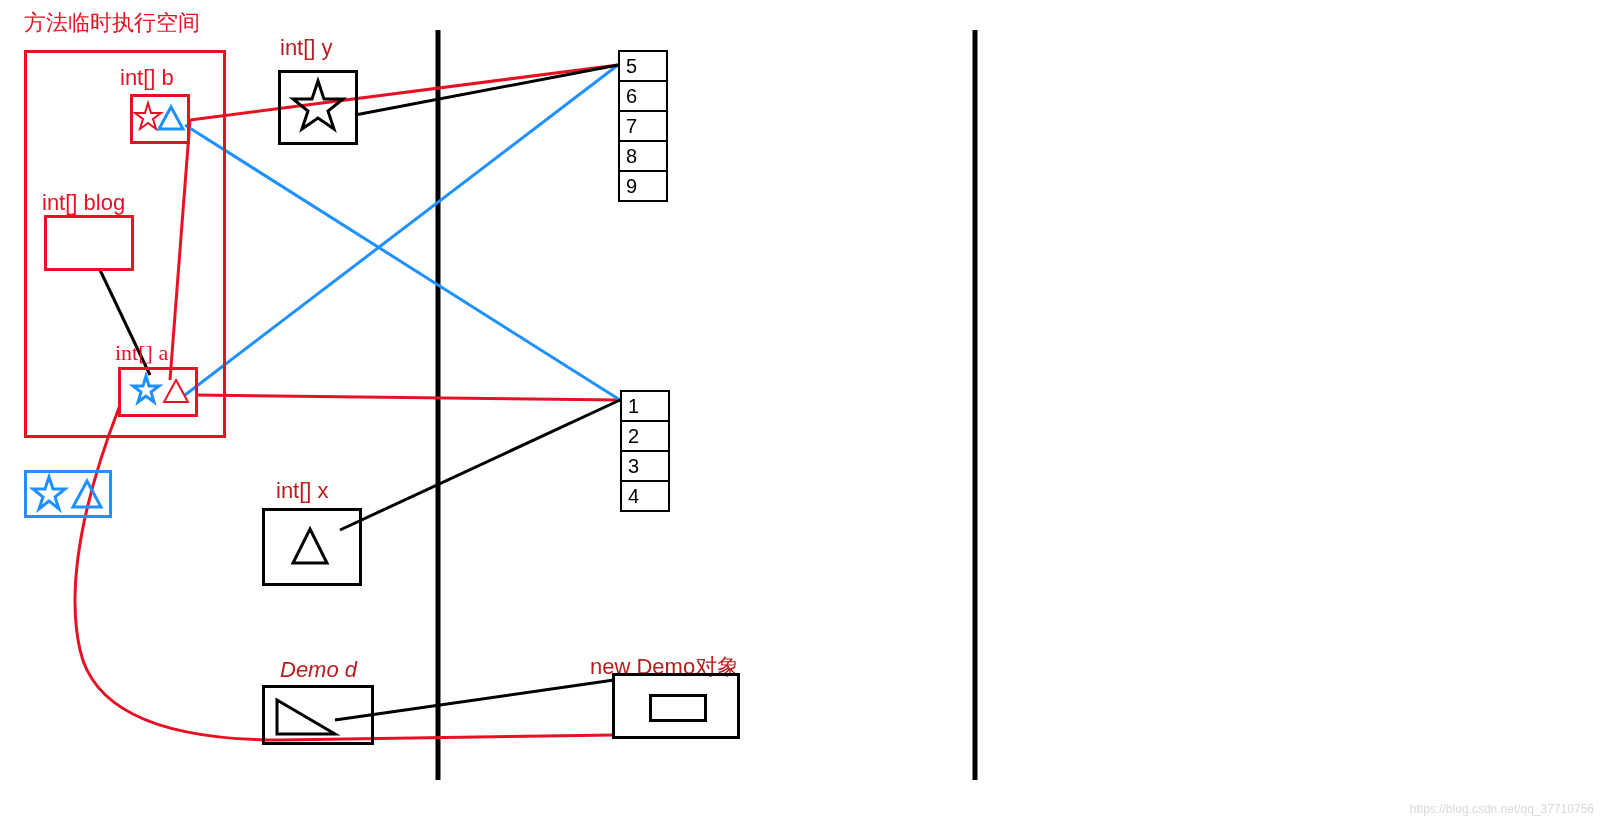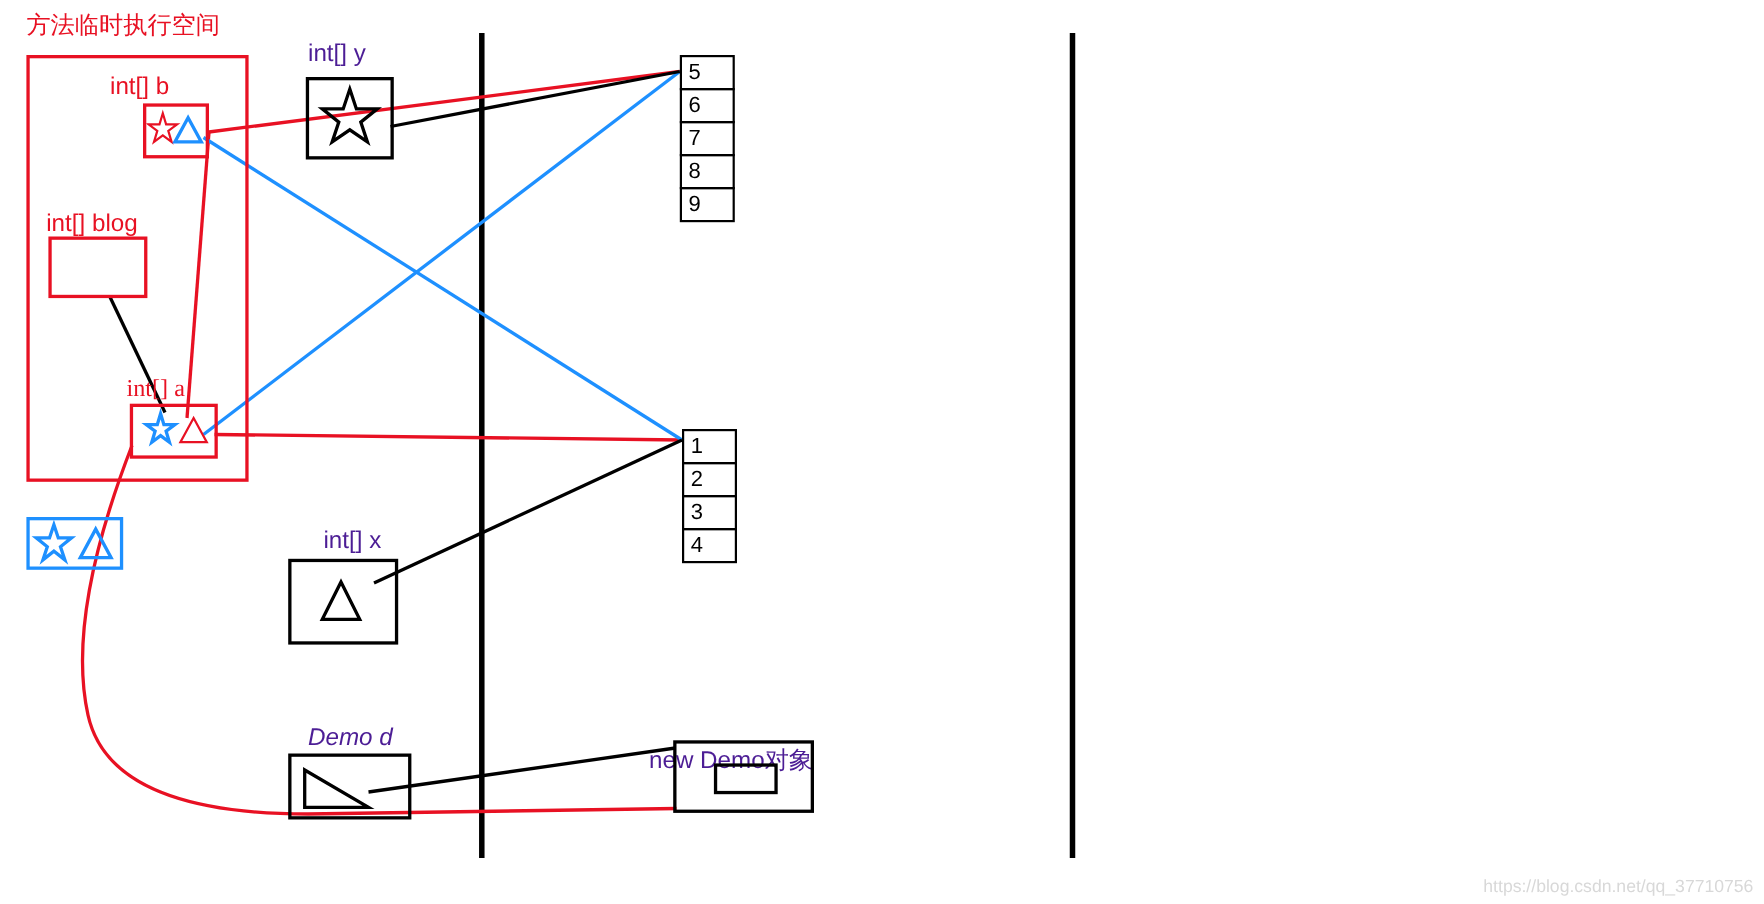--- a/index.html
+++ b/index.html
@@ -5,42 +5,42 @@
     * { margin: 0; padding: 0; box-sizing: border-box; }
     body {
       width: 1604px;
       height: 822px;
       background: #ffffff;
       position: relative;
       font-family: Arial, "Microsoft YaHei", sans-serif;
       overflow: hidden;
     }
     .abs { position: absolute; }
-    .label { font-size: 22px; color: #4c1d95; }
+    .label { font-size: 22px; color: #b91c1c; }
     .label-red { font-size: 22px; color: #e81123; }
     .box-black { border: 3px solid #000; background: transparent; }
     .box-red { border: 3px solid #e81123; background: transparent; }
     .box-blue { border: 3px solid #1e90ff; background: transparent; }
     .cell {
       border: 2px solid #000;
       font-size: 20px;
       padding: 2px 6px;
       width: 50px;
       height: 32px;
       display: flex;
       align-items: center;
       justify-content: flex-start;
       margin-top: -2px;
     }
     .watermark {
       position: absolute;
       bottom: 6px;
       right: 10px;
       color: #d8d8d8;
-      font-size: 16px;
+      font-size: 12px;
       margin-top: 47px;
     }
     svg.lines { position: absolute; top: 0; left: 0; pointer-events: none; }
   </style>
 </head>
 <body>
 
 <svg class="lines" width="1604" height="822">
 
   <line x1="438" y1="30" x2="438" y2="780" stroke="#000" stroke-width="5"></line>
@@ -62,21 +62,21 @@
   <line x1="100" y1="270" x2="150" y2="375" stroke="#000" stroke-width="3"></line>
 
   <line x1="340" y1="530" x2="620" y2="400" stroke="#000" stroke-width="3"></line>
 
   <line x1="335" y1="720" x2="614" y2="680" stroke="#000" stroke-width="3"></line>
 </svg>
 
 <div class="abs box-red" style="left:24px; top:50px; width:202px; height:388px;"></div>
 <div class="abs label-red" style="left:24px; top:8px;">方法临时执行空间</div>
 
-<div class="abs label-red" style="left:100px; top:65px;">int[] b</div>
+<div class="abs label-red" style="left:120px; top:65px;">int[] b</div>
 <div class="abs box-red" style="left:130px; top:94px; width:60px; height:50px;">
   <svg width="56" height="46" viewBox="0 0 56 46">
     <polygon points="15,6 18,16 28,16 20,22 23,32 15,26 7,32 10,22 2,16 12,16" fill="none" stroke="#e81123" stroke-width="2"></polygon>
     <polygon points="38,10 50,32 26,32" fill="none" stroke="#1e90ff" stroke-width="3"></polygon>
   </svg>
 </div>
 
 <div class="abs label-red" style="left:42px; top:190px;">int[] blog</div>
 <div class="abs box-red" style="left:44px; top:215px; width:90px; height:56px;"></div>
 
@@ -95,35 +95,35 @@
   </svg>
 </div>
 
 <div class="abs label" style="left:280px; top:35px;">int[] y</div>
 <div class="abs box-black" style="left:278px; top:70px; width:80px; height:75px;">
   <svg width="74" height="69" viewBox="0 0 74 69">
     <polygon points="37,8 43,26 62,26 47,38 53,56 37,45 21,56 27,38 12,26 31,26" fill="none" stroke="#000" stroke-width="3"></polygon>
   </svg>
 </div>
 
-<div class="abs label" style="left:294px; top:478px;">int[] x</div>
+<div class="abs label" style="left:276px; top:478px;">int[] x</div>
 <div class="abs box-black" style="left:262px; top:508px; width:100px; height:78px;">
   <svg width="94" height="72" viewBox="0 0 94 72">
     <polygon points="45,18 62,52 28,52" fill="none" stroke="#000" stroke-width="3"></polygon>
   </svg>
 </div>
 
 <div class="abs label" style="left:280px; top:657px;font-style:italic;">Demo d</div>
 <div class="abs box-black" style="left:262px; top:685px; width:112px; height:60px;">
   <svg width="106" height="54" viewBox="0 0 106 54">
     <polygon points="12,12 70,46 12,46" fill="none" stroke="#000" stroke-width="3"></polygon>
   </svg>
 </div>
 
-<div class="abs label" style="left:590px; top:676px;">new Demo对象</div>
+<div class="abs label" style="left:590px; top:652px;">new Demo对象</div>
 <div class="abs box-black" style="left:612px; top:673px; width:128px; height:66px;">
   <div class="box-black abs" style="left:34px; top:18px; width:58px; height:28px;"></div>
 </div>
 
 <div class="abs" style="left:618px; top:52px;">
   <div class="cell">5</div>
   <div class="cell">6</div>
   <div class="cell">7</div>
   <div class="cell">8</div>
   <div class="cell">9</div>

